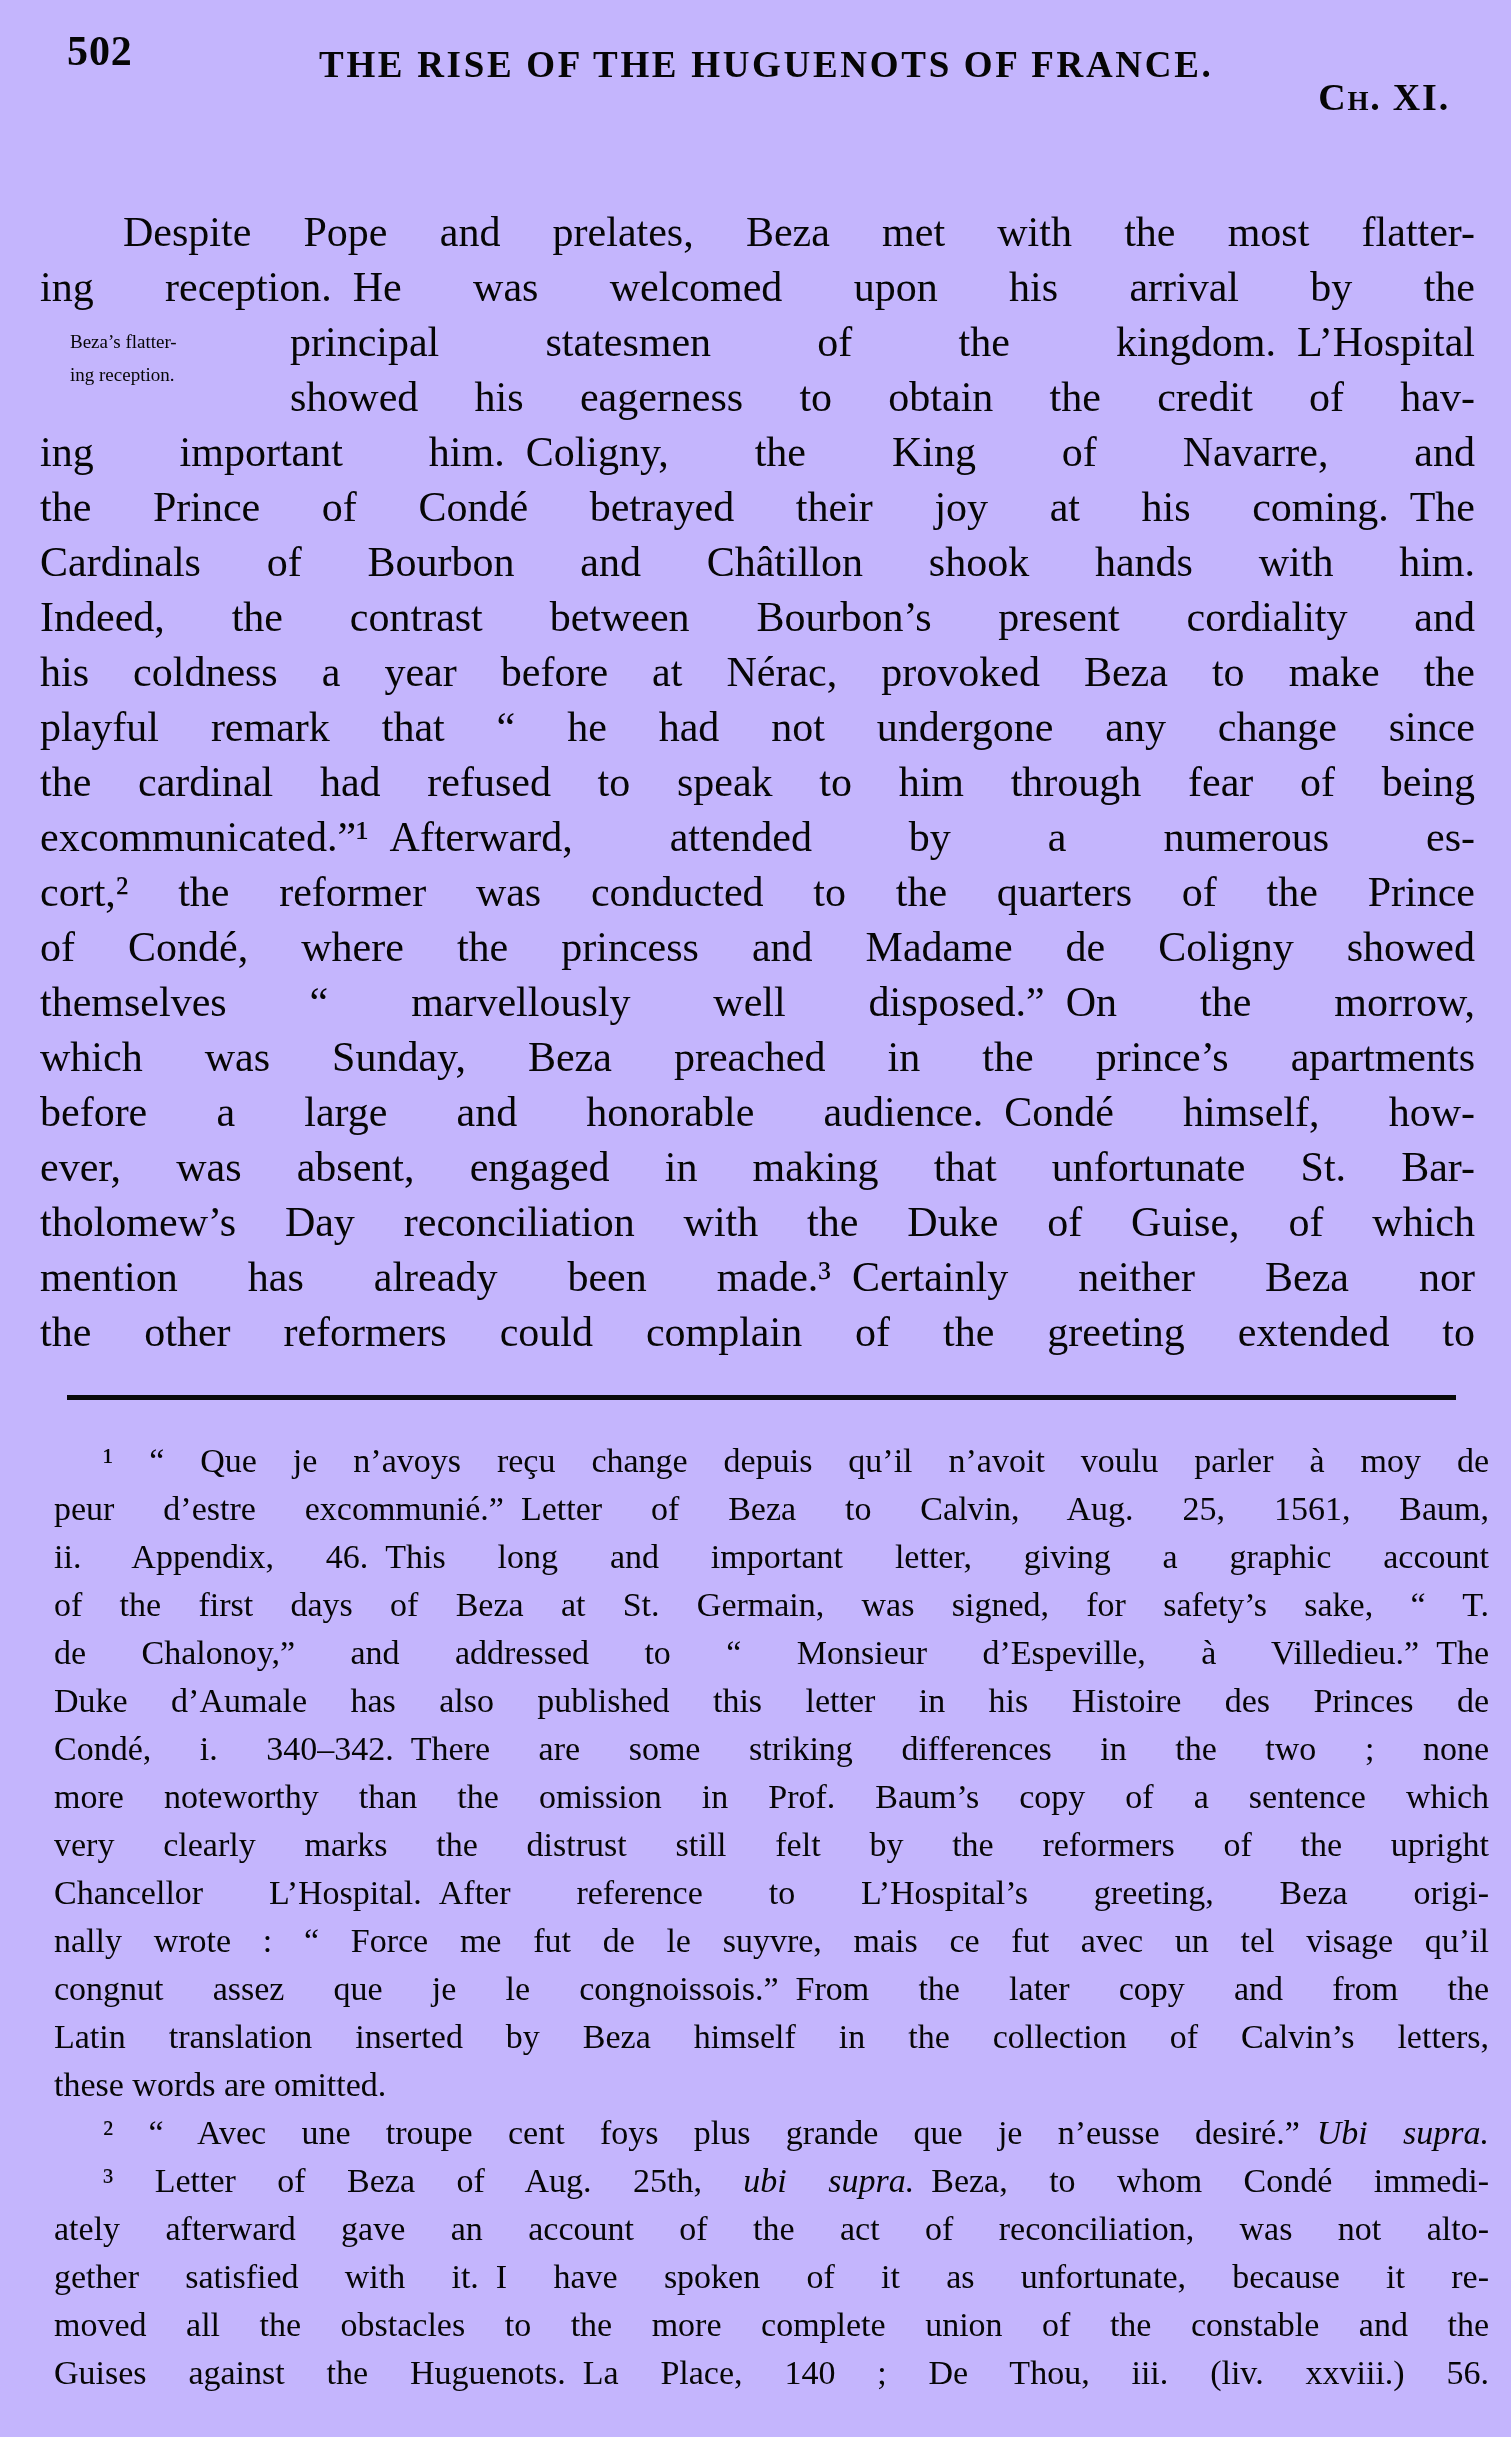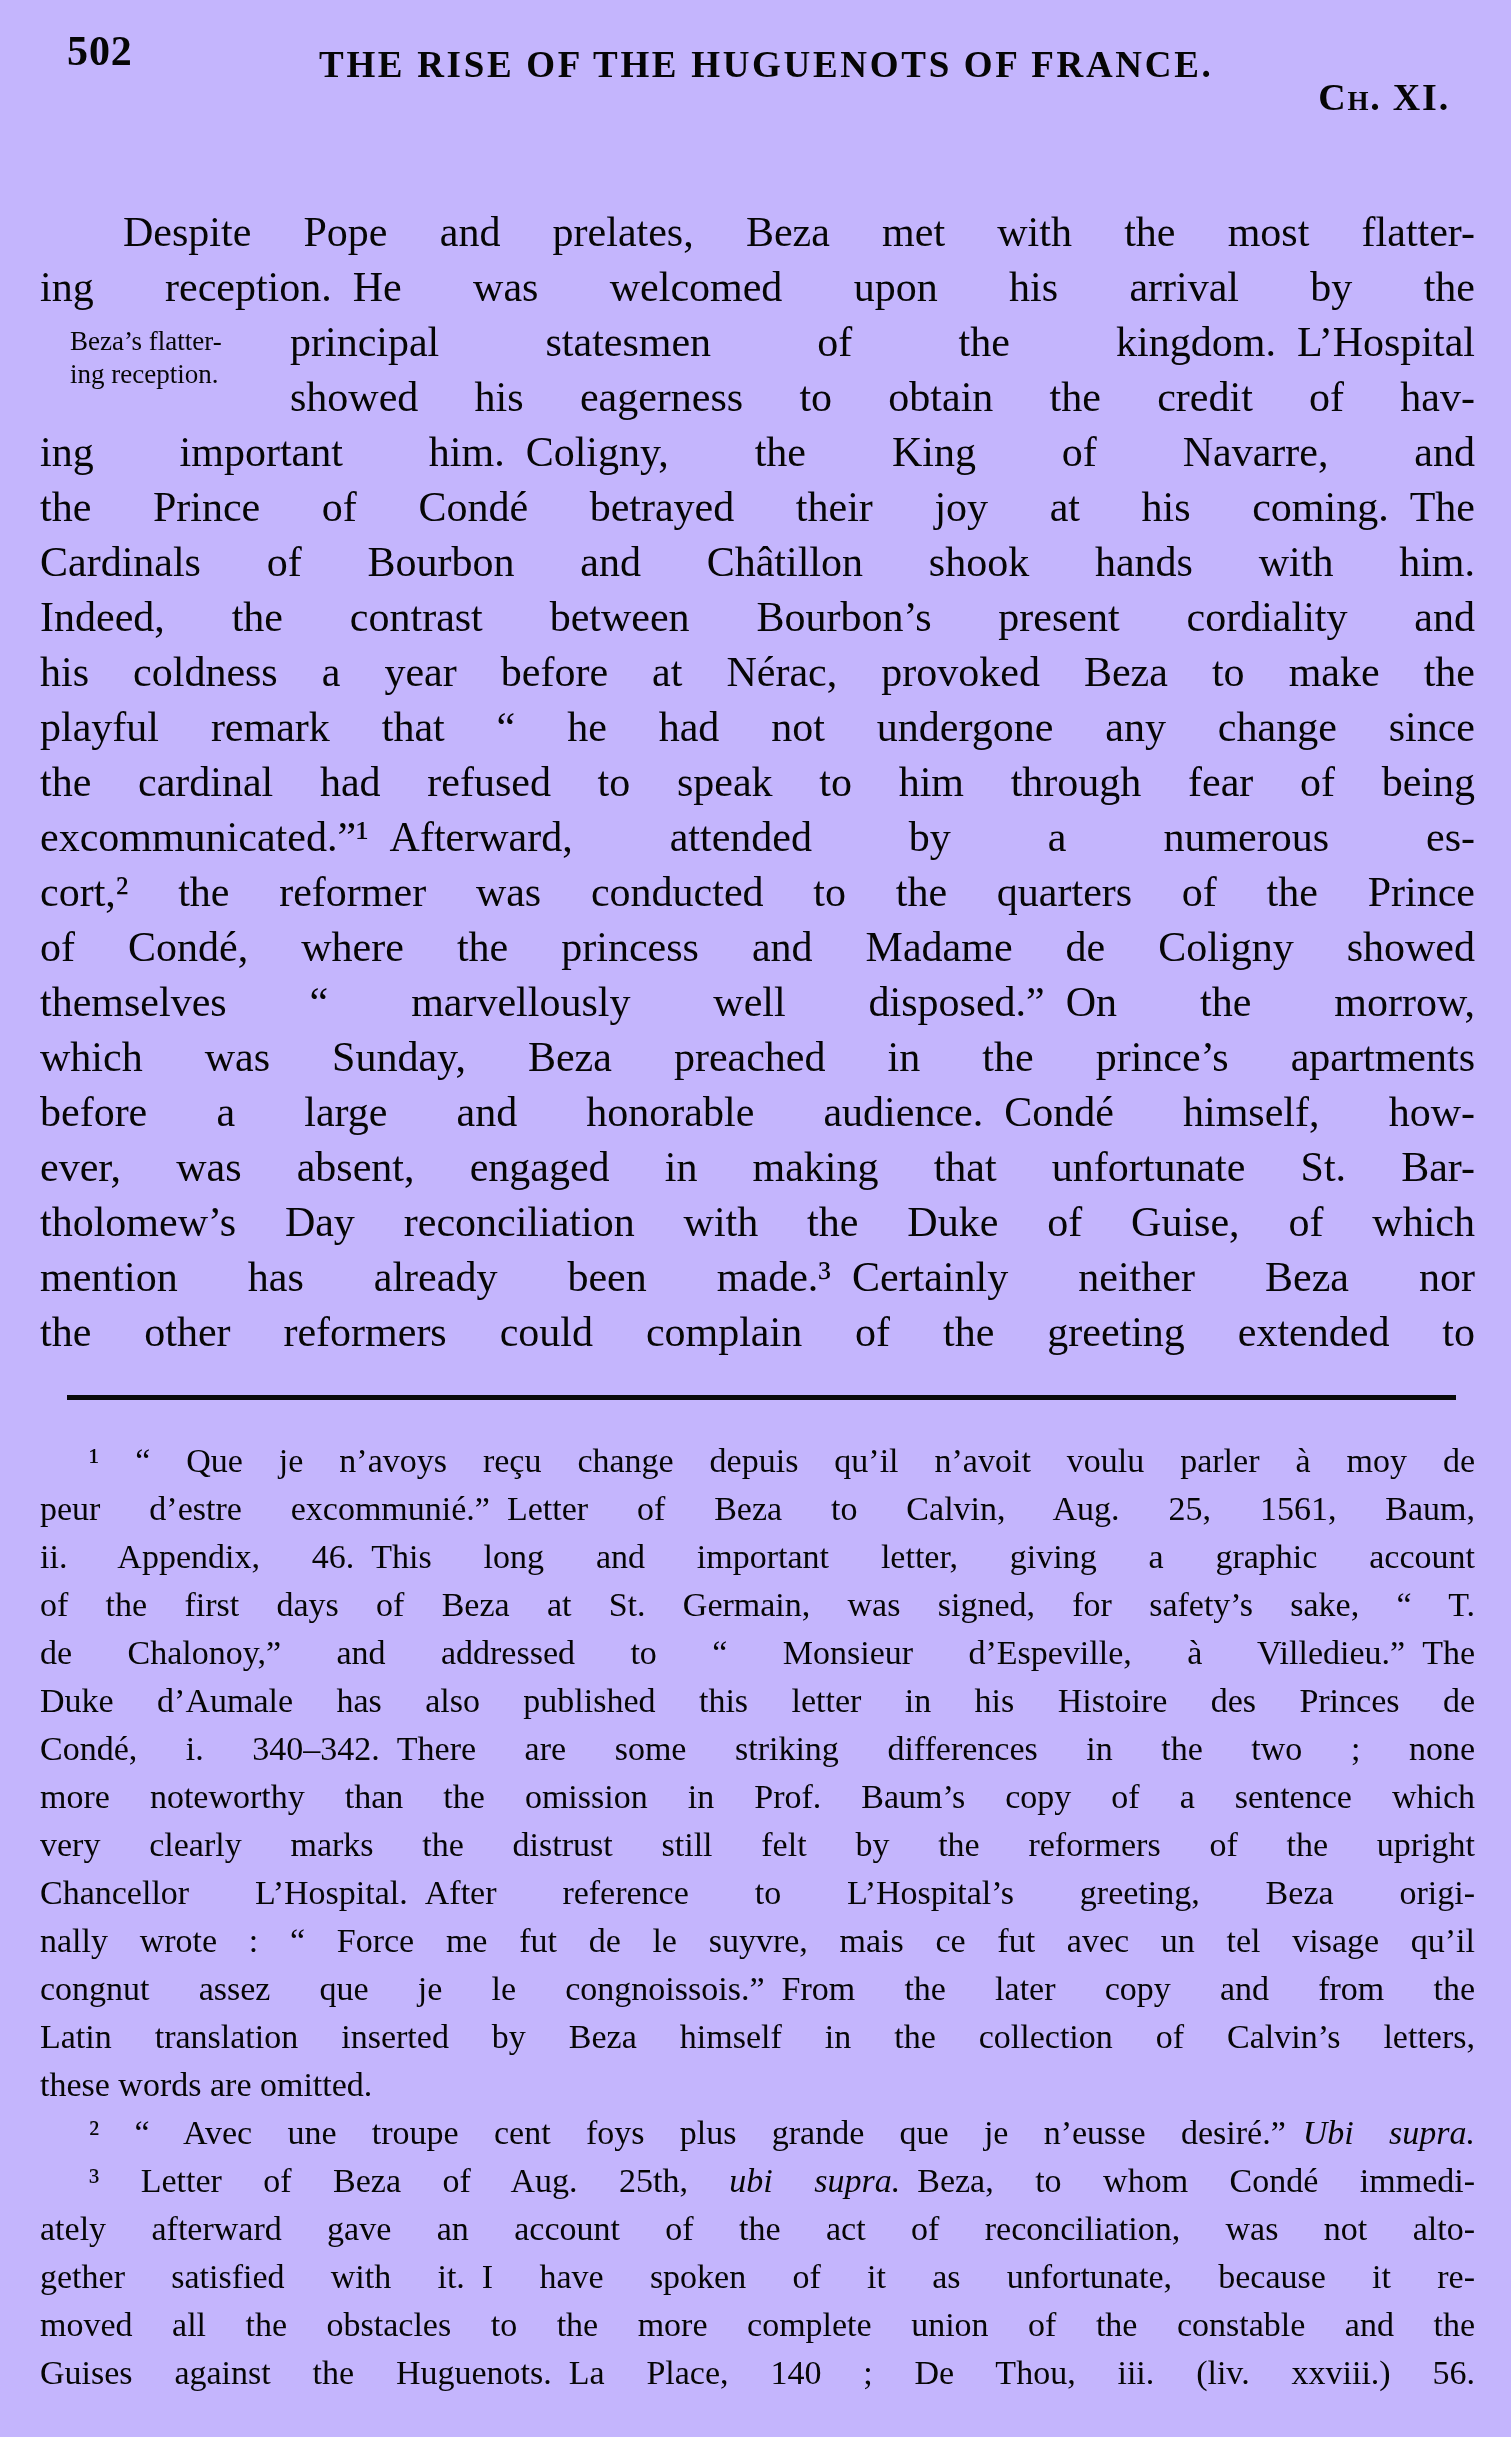--- a/index.html
+++ b/index.html
@@ -20,26 +20,26 @@
   .bodyblock { position:absolute; top:205px; left:40px; width:1435px; }
   .bline {
     font-size:42px; line-height:55px; height:55px;
     text-align:justify; text-align-last:justify;
     font-kerning:normal;
   }
   .pindent { text-indent:83px; }
   .cutin   { margin-left:250px; }
   .marginnote {
     position:absolute; left:30px; top:120px; width:229px;
-    font-size:27px; line-height:33px; text-align:left;
+    font-size:19px; line-height:33px; text-align:left;
   }
   
   .footrule { position:absolute; top:1395px; left:67px; width:1389px; height:4.5px; background:#0a0a0a; }
   
-  .footblock { position:absolute; top:1437px; left:40px; width:1435px; }
+  .footblock { position:absolute; top:1437px; left:54px; width:1435px; }
   .fline {
     font-size:34px; line-height:48px; height:48px;
     text-align:justify; text-align-last:justify;
     font-kerning:normal;
   }
   .findent { text-indent:49px; }
   .nojust  { text-align-last:left; }
   .ital    { font-style:italic; }
 </style>
 </head>

